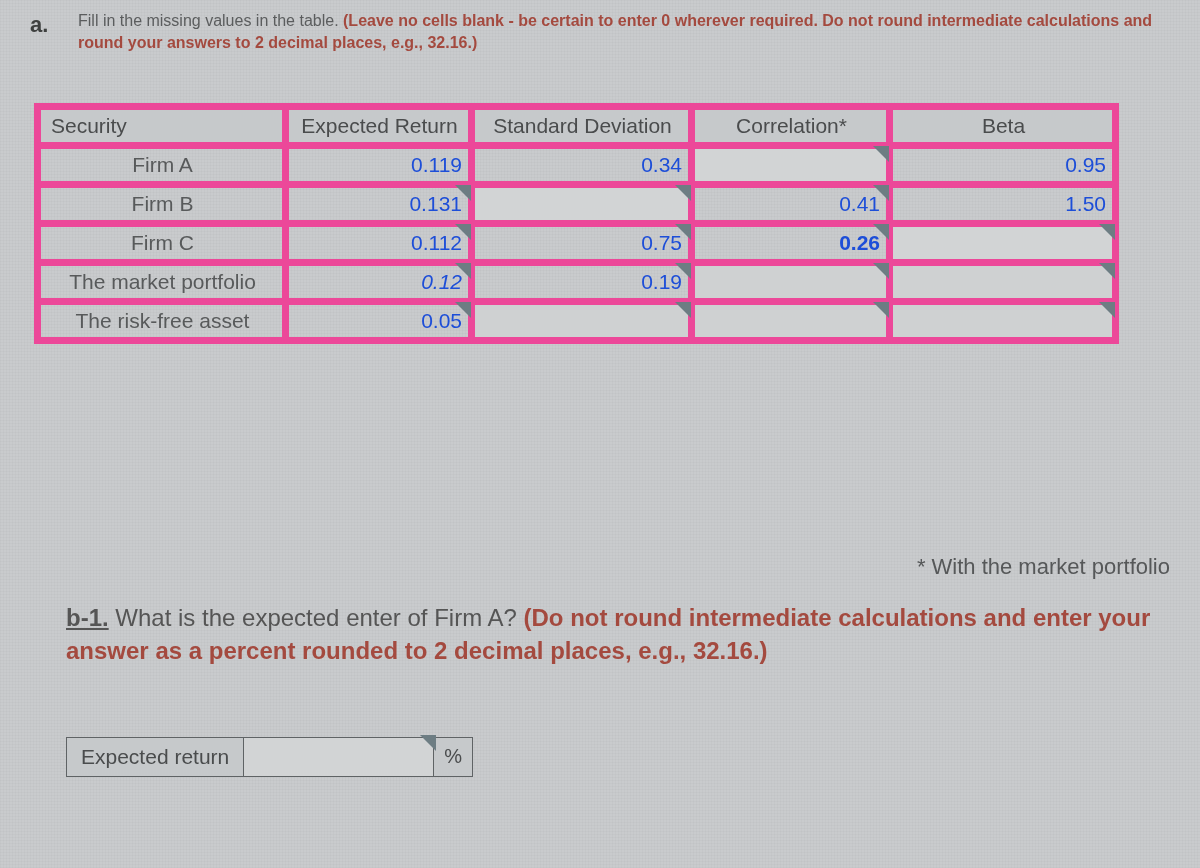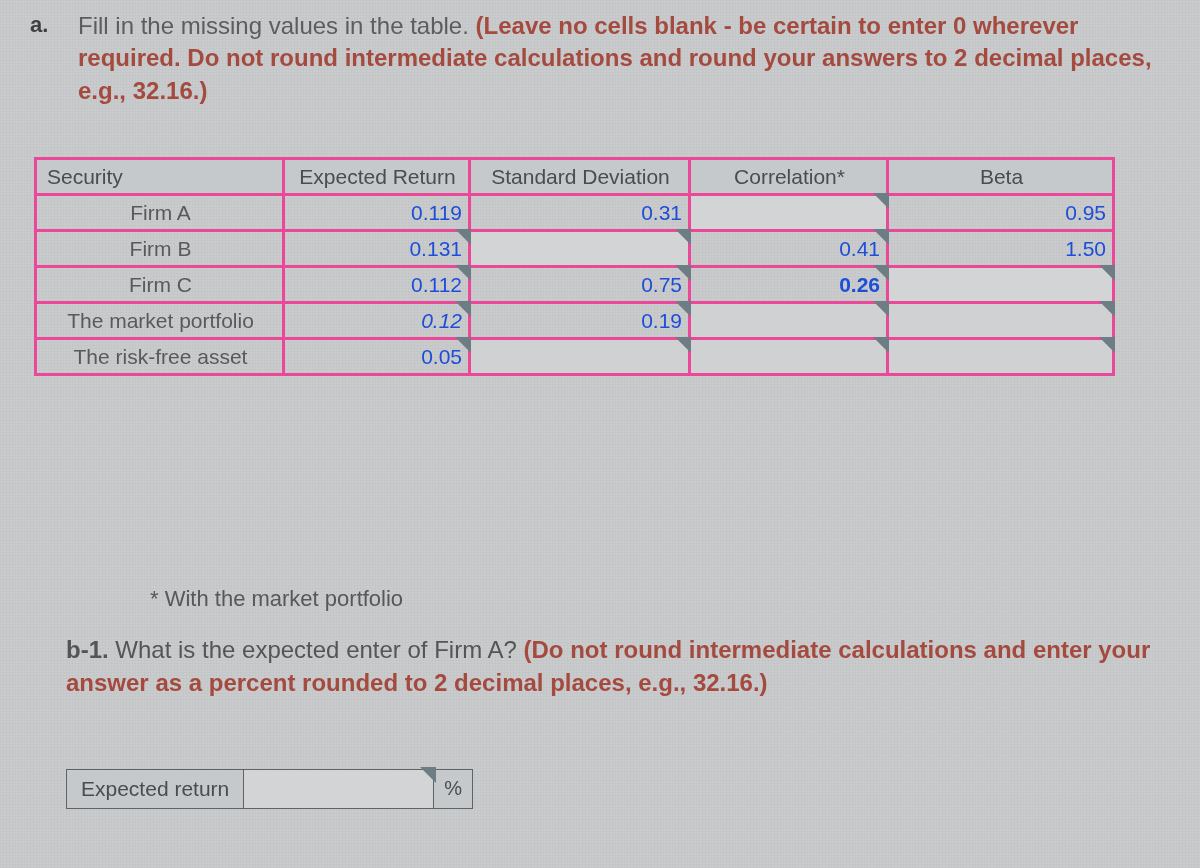--- a/index.html
+++ b/index.html
@@ -26,34 +26,34 @@
     margin-bottom: 50px;
   }
   .qlabel {
     font-size: 22px;
     color: #3e403f;
     font-weight: 600;
     padding-top: 2px;
     min-width: 24px;
   }
   .prompt {
-    font-size: 24px;
+    font-size: 16px;
     line-height: 1.35;
     color: #595b5c;
   }
   .prompt .norm { color: #5b5d5e; }
   .prompt .red { color: #a44a3f; font-weight: 600; }
   table.data {
     border-collapse: collapse;
     width: 1078px;
     margin-left: 4px;
     table-layout: fixed;
   }
   table.data th, table.data td {
-    border: 3px solid #ec4899;
+    border: 7px solid #ec4899;
     padding: 4px 8px 4px 10px;
     height: 36px;
     font-size: 21px;
     vertical-align: middle;
     background-clip: padding-box;
   }
   table.data th {
     background: #c6c9cb;
     color: #4a4c4d;
     font-weight: 500;
@@ -85,28 +85,29 @@
   col.c-sec { width: 248px; }
   col.c-exp { width: 186px; }
   col.c-sd  { width: 220px; }
   col.c-cor { width: 198px; }
   col.c-beta{ width: 226px; }
   .footnote {
     margin-top: 210px;
     margin-left: 120px;
     font-size: 22px;
     color: #565859;
+    text-align: right;
   }
   .b1 {
     margin-top: 22px;
     margin-left: 36px;
     font-size: 24px;
     line-height: 1.35;
   }
-  .b1 .lbl { color: #555; font-weight: 600; }
+  .b1 .lbl { color: #555; font-weight: 600; text-decoration: underline; }
   .b1 .q { color: #555; }
   .b1 .red { color: #a44a3f; font-weight: 600; }
   .answer-row {
     margin-top: 70px;
     margin-left: 36px;
     display: flex;
     align-items: stretch;
   }
   .answer-row .alabel {
     border: 1px solid #5f6365;
@@ -167,21 +168,21 @@
         <th>Expected Return</th>
         <th>Standard Deviation</th>
         <th>Correlation*</th>
         <th>Beta</th>
       </tr>
     </thead>
     <tbody>
         <tr>
           <td class="name">Firm A</td>
           <td class="num">0.119</td>
-          <td class="num" style="position: relative;">0.31</td>
+          <td class="num" style="position: relative;">0.34</td>
           <td class="inputcell">
             <span class="marker">
               <svg width="16" height="16">
                 <polygon points="0,0 16,0 16,16" fill="#6d7d83"></polygon>
               </svg>
             </span>
           </td>
           <td class="num">0.95</td>
         </tr>
         <tr>

